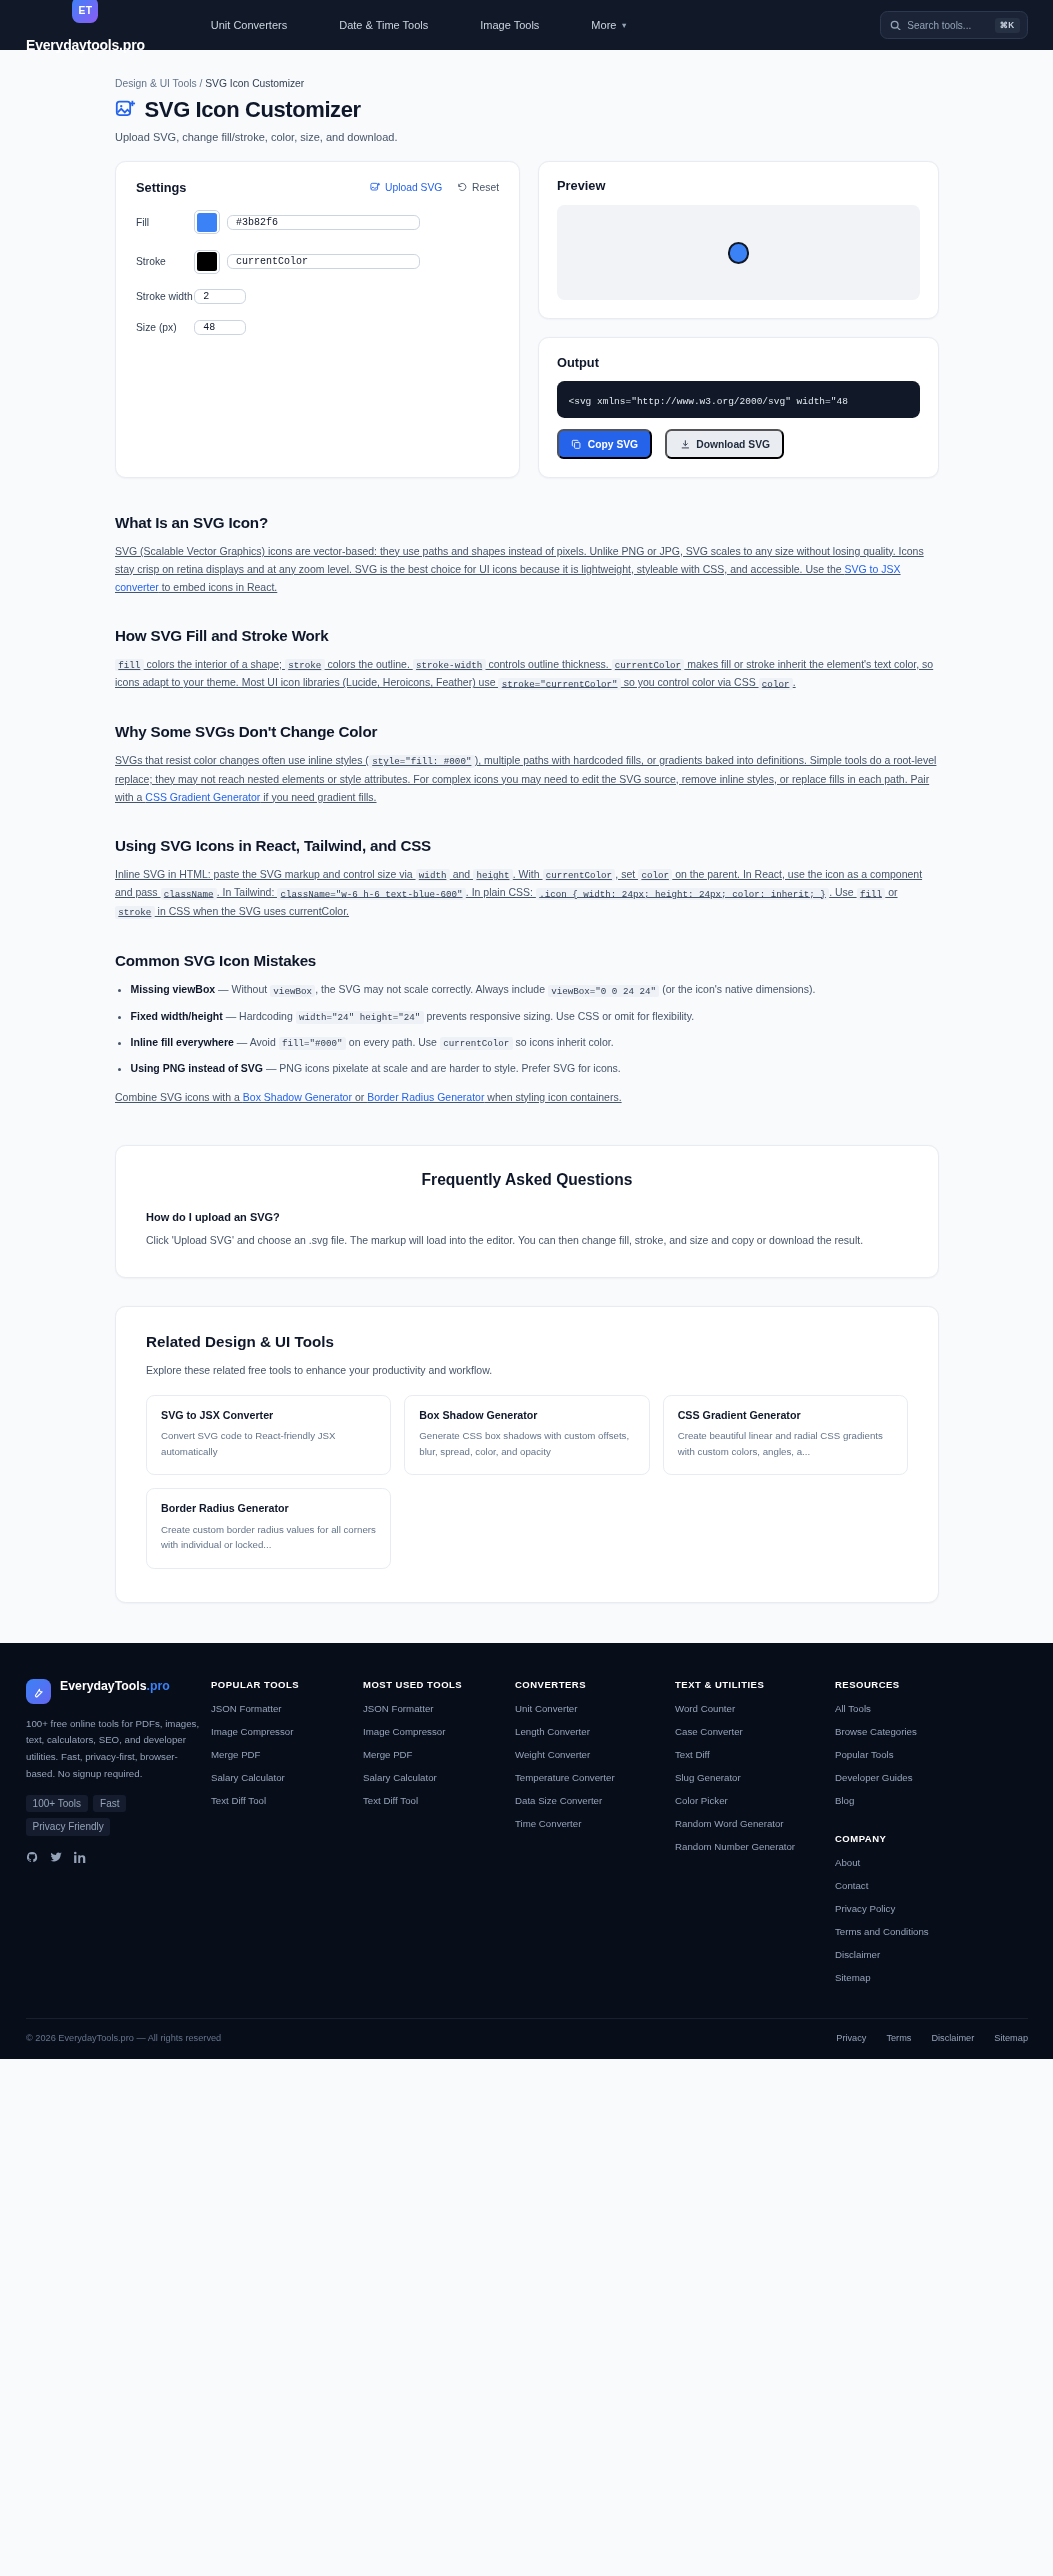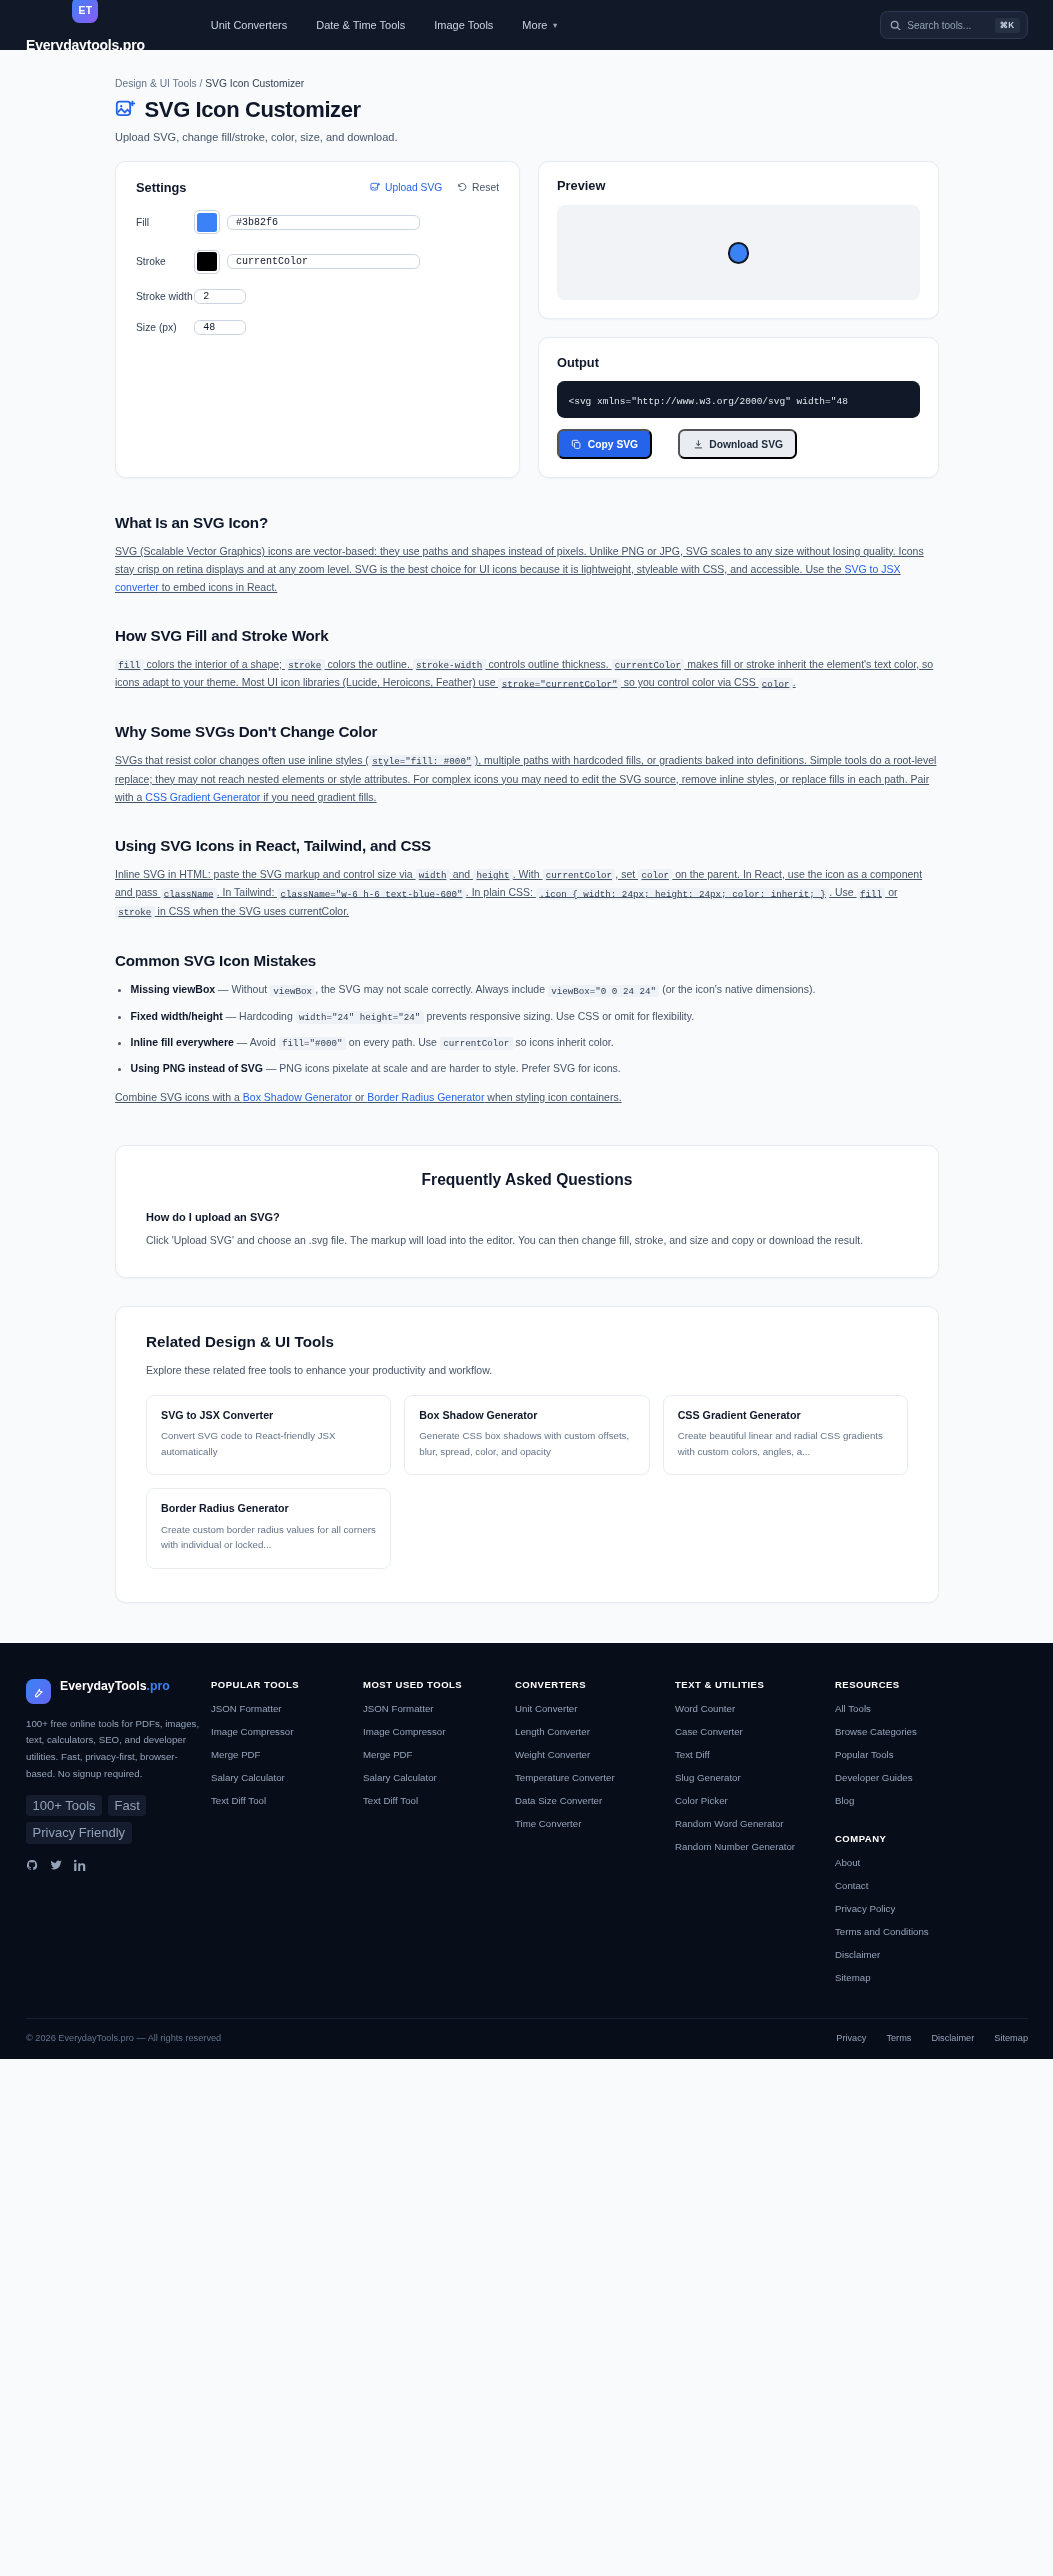--- a/index.html
+++ b/index.html
@@ -24,21 +24,21 @@
   .brand { display: flex; align-items: center; gap: 14px; flex-direction: column; }
   .brand-badge {
     width: 26px; height: 26px; border-radius: 7.4px;
     background: linear-gradient(135deg,#3b82f6 0%,#8b5cf6 100%);
     color: #fff; font-size: 10.3px; font-weight: bold;
     display: flex; align-items: center; justify-content: center;
     letter-spacing: 0.2px;
   }
   .brand-name { color: #fff; font-size: 14px; font-weight: bold; letter-spacing: -0.2px; }
   .main-nav {
-    display: flex; align-items: center; gap: 29px;
+    display: flex; align-items: center; gap: 52px;
     margin-left: 66px;
   }
   .nav-link {
     color: #cbd5e1; font-size: 11px; white-space: nowrap;
     display: flex; align-items: center; gap: 4.1px;
   }
   .chev { font-size: 7.4px; color: #94a3b8; position: relative; top: 0.8px;}
   .header-spacer { flex: 1; }
   .search-box {
     display: flex; align-items: center; gap: 6.6px;
@@ -108,21 +108,21 @@
     background: #3b82f6; border: 2.5px solid #111827;
   }
   .output-card { padding: 16.5px 18px 18px; margin-top: 18px; }
   .code-box {
     background: #111827; border-radius: 7.4px; margin-top: 11.5px;
     padding: 10.7px 11.5px; overflow: hidden; white-space: nowrap;
   }
   .code-box span {
     font-family: "Liberation Mono", monospace; font-size: 9.5px; color: #e2e8f0;
   }
-  .btn-row { display: flex; gap: 26px; margin-top: 11.5px; }
+  .btn-row { display: flex; gap: 13px; margin-top: 11.5px; }
   .btn {
     display: flex; align-items: center; gap: 5.8px;
     border-radius: 6.6px; font-size: 10.3px; font-weight: bold;
     padding: 7.4px 12.3px; cursor: pointer;
   }
   .btn-primary { background: #2563eb; color: #fff; }
   .btn-secondary { background: #e9edf2; color: #1e293b; }
 
   
   .article { padding: 0 0 8.2px; margin-top: 36px; }
@@ -177,21 +177,21 @@
   .f-badge {
     width: 25px; height: 25px; border-radius: 7.4px; flex: none;
     background: linear-gradient(135deg,#3b82f6 0%,#6366f1 100%);
     display: flex; align-items: center; justify-content: center;
   }
   .f-brand-name { color: #fff; font-size: 12.3px; font-weight: bold; line-height: 1.3; }
   .f-brand-name em { color: #3b82f6; font-style: normal; }
   .f-desc { color: #94a3b8; font-size: 9.7px; line-height: 1.72; margin-top: 11.5px; }
   .f-tags { display: flex; flex-wrap: wrap; gap: 5.8px; margin-top: 12.3px; max-width: 147px; }
   .f-tag {
-    background: #141c2e; color: #94a3b8; font-size: 13px;
+    background: #141c2e; color: #94a3b8; font-size: 10px;
     border-radius: 3px; padding: 3.3px 6.6px;
   }
   .f-social { display: flex; gap: 11.5px; margin-top: 15px; }
   .f-social svg { width: 12.3px; height: 12.3px; fill: #94a3b8; }
   .f-col-title {
     color: #fff; font-size: 9.5px; font-weight: bold; letter-spacing: 0.5px;
   }
   .f-col-title.spaced { margin-top: 25px; }
   .f-list { margin-top: 11.5px; display: flex; flex-direction: column; gap: 9px; }
   .f-list a { color: #94a3b8; font-size: 9.7px; line-height: 1.45; }

